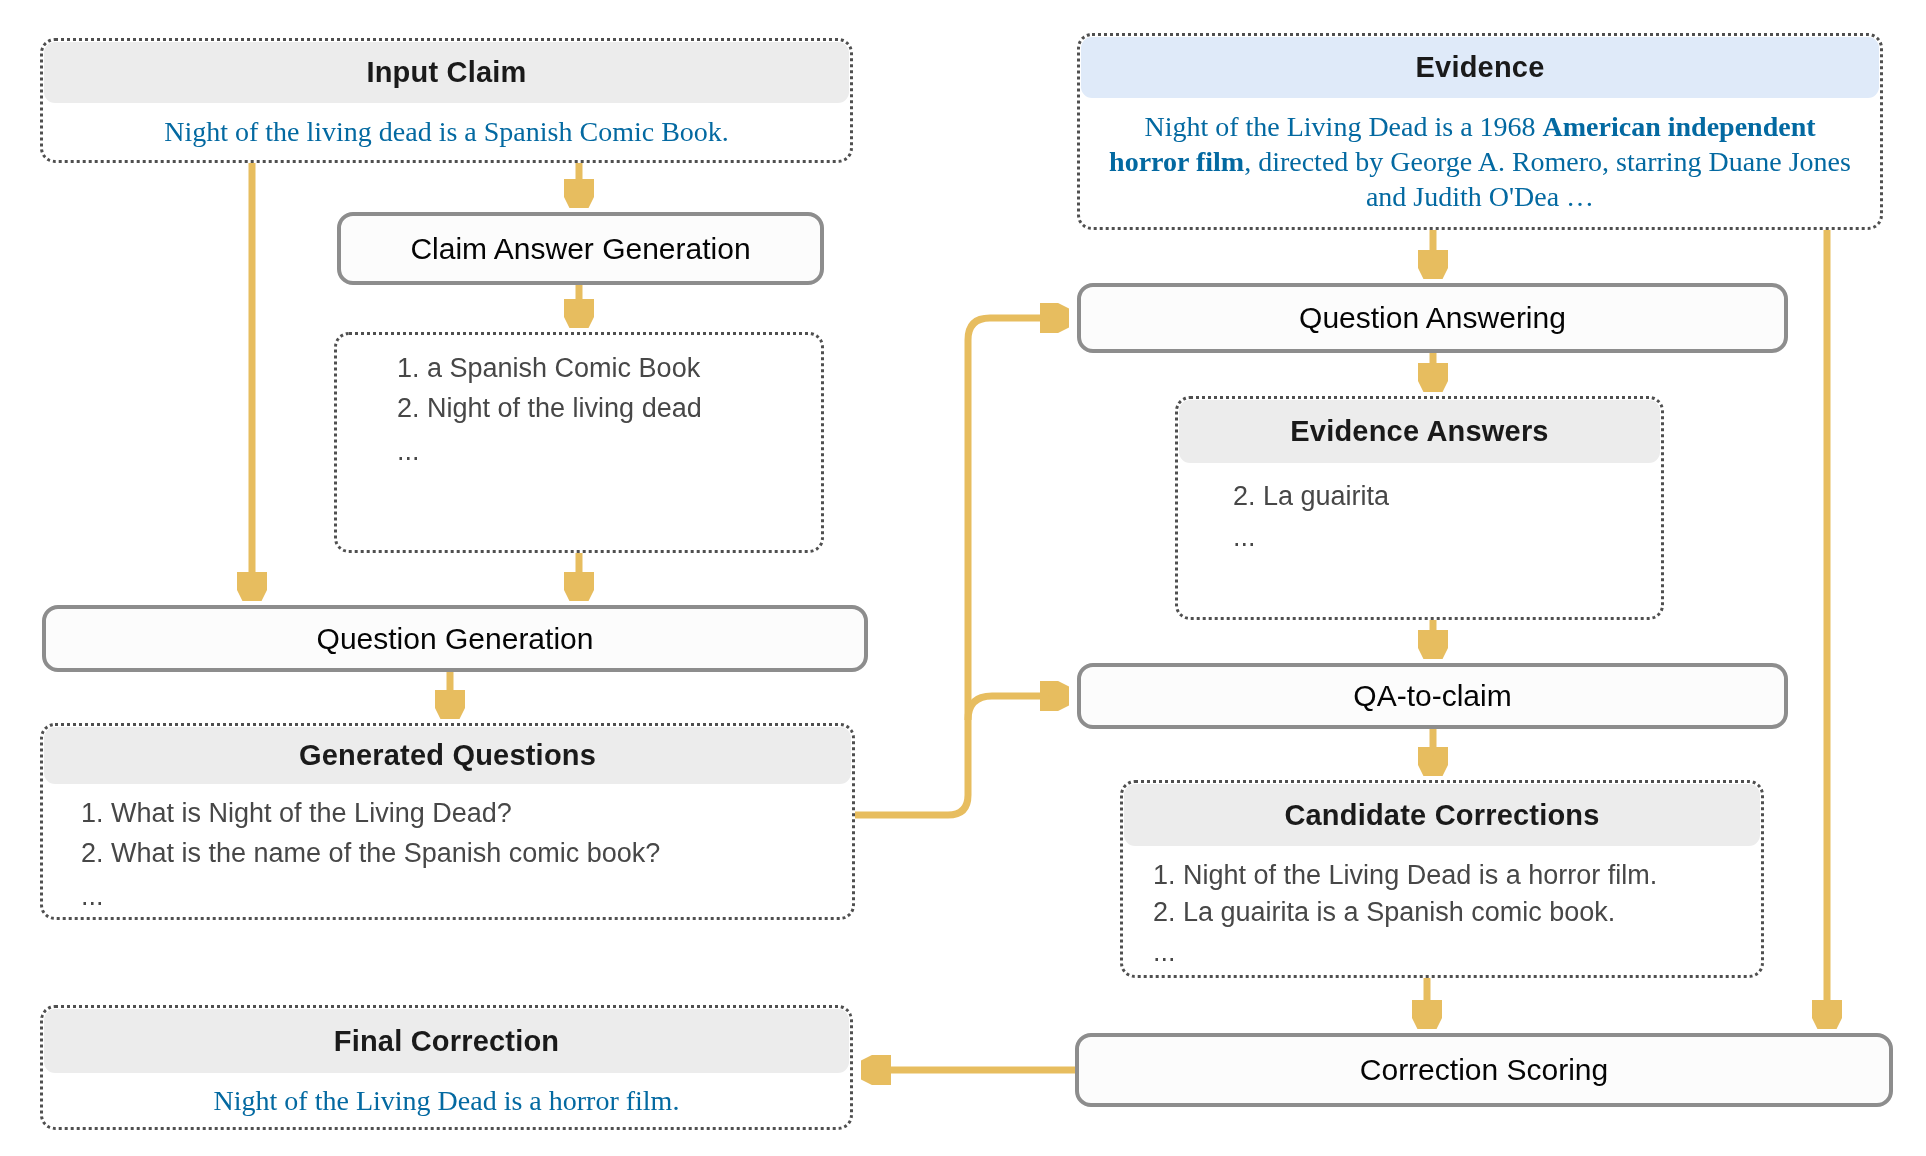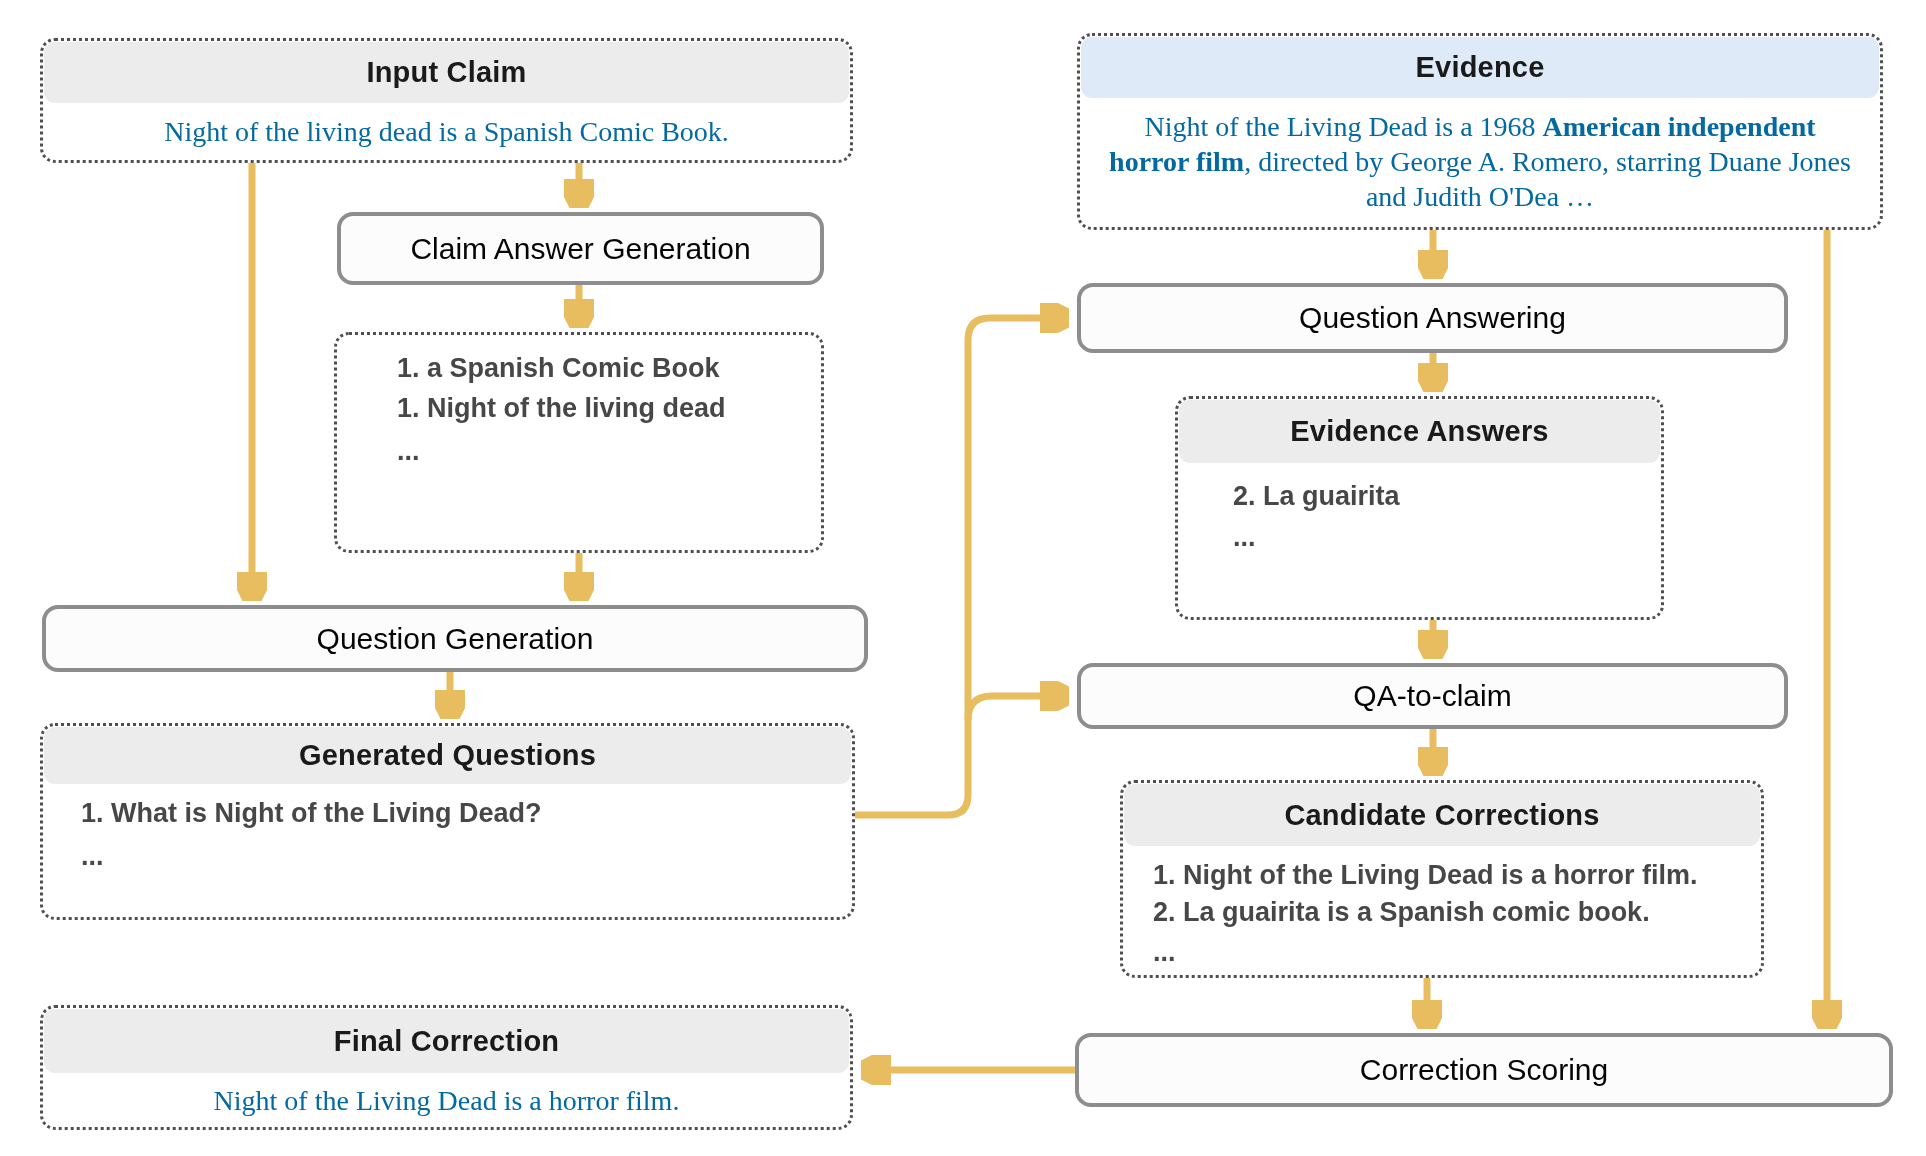--- a/index.html
+++ b/index.html
@@ -23,21 +23,21 @@
   .dhead.blue { background:#DFEAF9; }
   .dbody {
     flex:1 1 auto; display:flex; align-items:center; justify-content:center;
     font-size:28px; color:#0369a1; text-align:center; padding:0 14px;font-family:Liberation Serif, serif;
   }
   .dbody.evtext { line-height:35px; padding:6px 26px 10px; }
   .dlist {
     flex:1 1 auto; font-size:27px; color:#474747; line-height:40px;
     padding:13px 8px 0 58px; text-align:left; white-space:nowrap;
   }
-  .dlist .li { display:block;font-weight:bold; }
+  .dlist .li { display:block; }
   .dlist .li.ellipsis { margin-top:3px; }
   .procbox {
     position:absolute; box-sizing:border-box; background:#FCFCFC;
     border:4px solid #8D8D8D; border-radius:16px;
     display:flex; align-items:center; justify-content:center;
     font-size:30px; color:#050505;
   }
   .b { font-weight:700; }
 </style>
 </head>
@@ -72,33 +72,34 @@
     <div class="dbody">Night of the living dead is a Spanish Comic Book.</div>
   </div>
 
   <div class="procbox" style="left:337px; top:212px; width:487px; height:73px;">
     <span>Claim Answer Generation</span>
   </div>
 
   <div class="databox" style="left:334px; top:332px; width:490px; height:221px;">
     <div class="dlist" style="padding-left:60px;">
       <span class="li">1. a Spanish Comic Book</span>
-      <span class="li">1. Night of the living dead</span>
+      <span class="li">2. Night of the living dead</span>
       <span class="li ellipsis">...</span>
     </div>
   </div>
 
   <div class="procbox" style="left:42px; top:605px; width:826px; height:67px;">
     <span>Question Generation</span>
   </div>
 
   <div class="databox" style="left:40px; top:723px; width:815px; height:197px;">
     <div class="dhead" style="height:57px;">Generated Questions</div>
     <div class="dlist" style="padding-left:38px; padding-top:8px;">
       <span class="li">1. What is Night of the Living Dead?</span>
+      <span class="li">2. What is the name of the Spanish comic book?</span>
       <span class="li ellipsis">...</span>
     </div>
   </div>
 
   <div class="databox" style="left:40px; top:1005px; width:813px; height:125px;">
     <div class="dhead" style="height:64px;">Final Correction</div>
     <div class="dbody">Night of the Living Dead is a horror film.</div>
   </div>
 
   <div class="databox" style="left:1077px; top:33px; width:806px; height:197px;">

